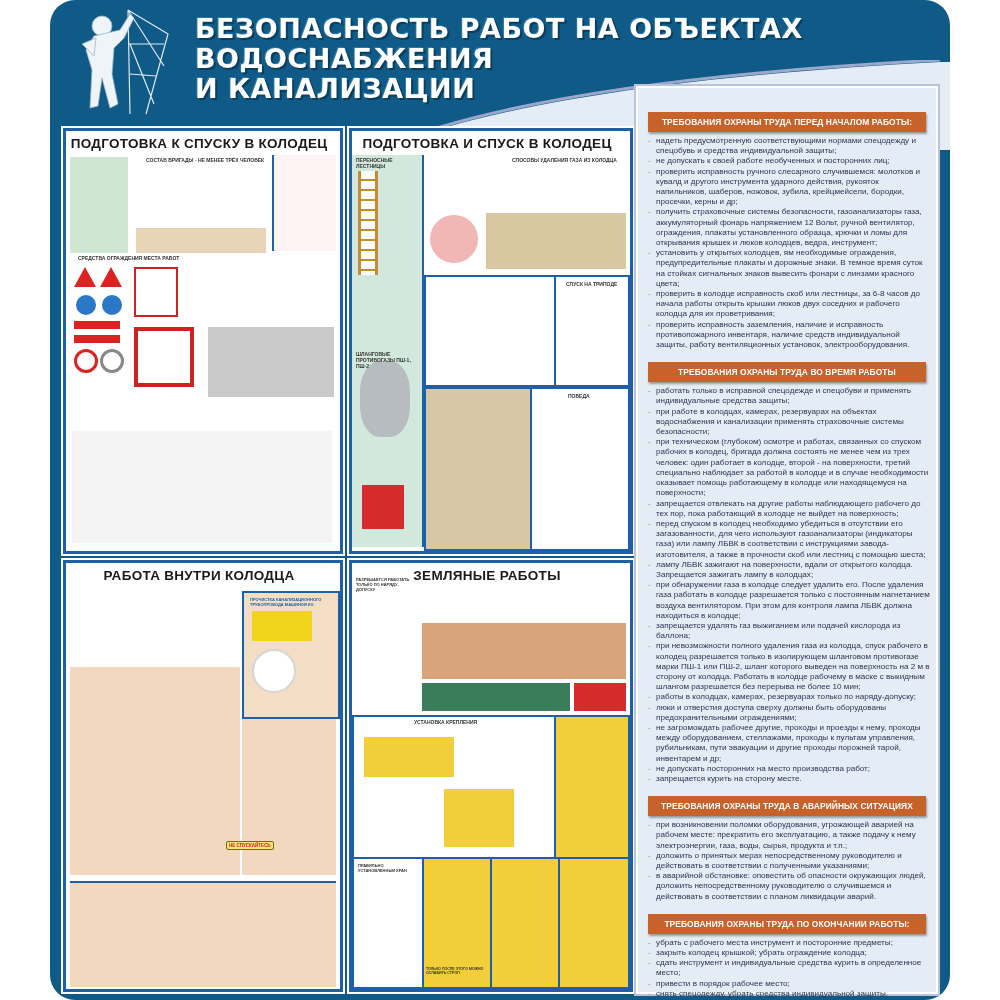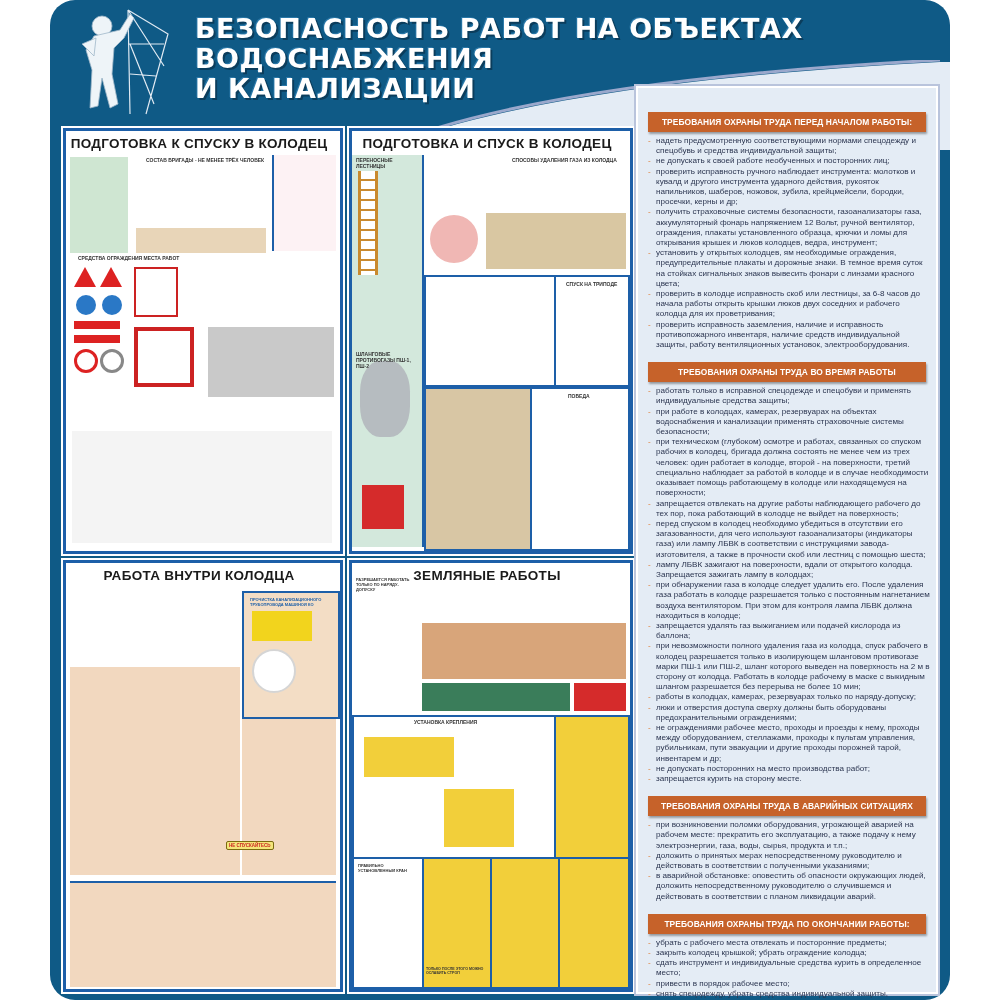--- a/index.html
+++ b/index.html
@@ -130,21 +130,21 @@
   </div>
 
   <div class="right-column">
     <div style="height:14px;"></div>
 
     <section>
       <div class="section-header">ТРЕБОВАНИЯ ОХРАНЫ ТРУДА ПЕРЕД НАЧАЛОМ РАБОТЫ:</div>
       <ul class="section-list">
         <li>надеть предусмотренную соответствующими нормами спецодежду и спецобувь и средства индивидуальной защиты;</li>
         <li>не допускать к своей работе необученных и посторонних лиц;</li>
-        <li>проверить исправность ручного наблюдает инструмента: молотков и кувалд и другого инструмента ударного действия, рукояток напильников, шаберов, ножовок, зубила, крейцмейсели, бородки, просечки, керны и др;</li>
+        <li>проверить исправность ручного слесарного случившемся: молотков и кувалд и другого инструмента ударного действия, рукояток напильников, шаберов, ножовок, зубила, крейцмейсели, бородки, просечки, керны и др;</li>
         <li>получить страховочные системы безопасности, газоанализаторы газа, аккумуляторный фонарь напряжением 12 Вольт, ручной вентилятор, ограждения, плакаты установленного образца, крючки и ломы для открывания крышек и люков колодцев, ведра, инструмент;</li>
         <li>установить у открытых колодцев, ям необходимые ограждения, предупредительные плакаты и дорожные знаки. В темное время суток на стойках сигнальных знаков вывесить фонари с линзами красного цвета;</li>
         <li>проверить в колодце исправность скоб или лестницы, за 6-8 часов до начала работы открыть крышки люков двух соседних и рабочего колодца для их проветривания;</li>
         <li>проверить исправность заземления, наличие и исправность противопожарного инвентаря, наличие средств индивидуальной защиты, работу вентиляционных установок, электрооборудования.</li>
       </ul>
     </section>
 
     <section>
       <div class="section-header">ТРЕБОВАНИЯ ОХРАНЫ ТРУДА ВО ВРЕМЯ РАБОТЫ</div>
       <ul class="section-list">
@@ -152,39 +152,39 @@
         <li>при работе в колодцах, камерах, резервуарах на объектах водоснабжения и канализации применять страховочные системы безопасности;</li>
         <li>при техническом (глубоком) осмотре и работах, связанных со спуском рабочих в колодец, бригада должна состоять не менее чем из трех человек: один работает в колодце, второй - на поверхности, третий специально наблюдает за работой в колодце и в случае необходимости оказывает помощь работающему в колодце или находящемуся на поверхности;</li>
         <li>запрещается отвлекать на другие работы наблюдающего рабочего до тех пор, пока работающий в колодце не выйдет на поверхность;</li>
         <li>перед спуском в колодец необходимо убедиться в отсутствии его загазованности, для чего используют газоанализаторы (индикаторы газа) или лампу ЛБВК в соответствии с инструкциями завода-изготовителя, а также в прочности скоб или лестниц с помощью шеста;</li>
         <li>лампу ЛБВК зажигают на поверхности, вдали от открытого колодца. Запрещается зажигать лампу в колодцах;</li>
         <li>при обнаружении газа в колодце следует удалить его. После удаления газа работать в колодце разрешается только с постоянным нагнетанием воздуха вентилятором. При этом для контроля лампа ЛБВК должна находиться в колодце;</li>
         <li>запрещается удалять газ выжиганием или подачей кислорода из баллона;</li>
         <li>при невозможности полного удаления газа из колодца, спуск рабочего в колодец разрешается только в изолирующем шланговом противогазе марки ПШ-1 или ПШ-2, шланг которого выведен на поверхность на 2 м в сторону от колодца. Работать в колодце рабочему в маске с выкидным шлангом разрешается без перерыва не более 10 мин;</li>
         <li>работы в колодцах, камерах, резервуарах только по наряду-допуску;</li>
         <li>люки и отверстия доступа сверху должны быть оборудованы предохранительными ограждениями;</li>
-        <li>не ограждениями рабочее место, проходы и проезды к нему, проходы между оборудованием, стеллажами, проходы к пультам управления, рубильникам, пути эвакуации и другие проходы порожней тарой, инвентарем и др;</li>
+        <li>не загромождать рабочее другие, проходы и проезды к нему, проходы между оборудованием, стеллажами, проходы к пультам управления, рубильникам, пути эвакуации и другие проходы порожней тарой, инвентарем и др;</li>
         <li>не допускать посторонних на место производства работ;</li>
         <li>запрещается курить на сторону месте.</li>
       </ul>
     </section>
 
     <section>
       <div class="section-header">ТРЕБОВАНИЯ ОХРАНЫ ТРУДА В АВАРИЙНЫХ СИТУАЦИЯХ</div>
       <ul class="section-list">
         <li>при возникновении поломки оборудования, угрожающей аварией на рабочем месте: прекратить его эксплуатацию, а также подачу к нему электроэнергии, газа, воды, сырья, продукта и т.п.;</li>
         <li>доложить о принятых мерах непосредственному руководителю и действовать в соответствии с полученными указаниями;</li>
         <li>в аварийной обстановке: оповестить об опасности окружающих людей, доложить непосредственному руководителю о случившемся и действовать в соответствии с планом ликвидации аварий.</li>
       </ul>
     </section>
 
     <section>
       <div class="section-header">ТРЕБОВАНИЯ ОХРАНЫ ТРУДА ПО ОКОНЧАНИИ РАБОТЫ:</div>
       <ul class="section-list">
-        <li>убрать с рабочего места отвлекать и посторонние предметы;</li>
+        <li>убрать с рабочего места инструмент и посторонние предметы;</li>
         <li>закрыть колодец крышкой; убрать ограждение колодца;</li>
         <li>сдать инструмент и индивидуальные средства курить в определенное место;</li>
         <li>привести в порядок рабочее место;</li>
         <li>снять спецодежду, убрать средства индивидуальной защиты, спецодежду в установленное место;</li>
         <li>вымыть лицо, руки теплой водой с мылом или принять душ;</li>
         <li>сообщить руководителю работ обо всех неисправностях, замеченных во время работы, и мерах, принятых к их устранению;</li>
       </ul>
     </section>
   </div>
 </div>

